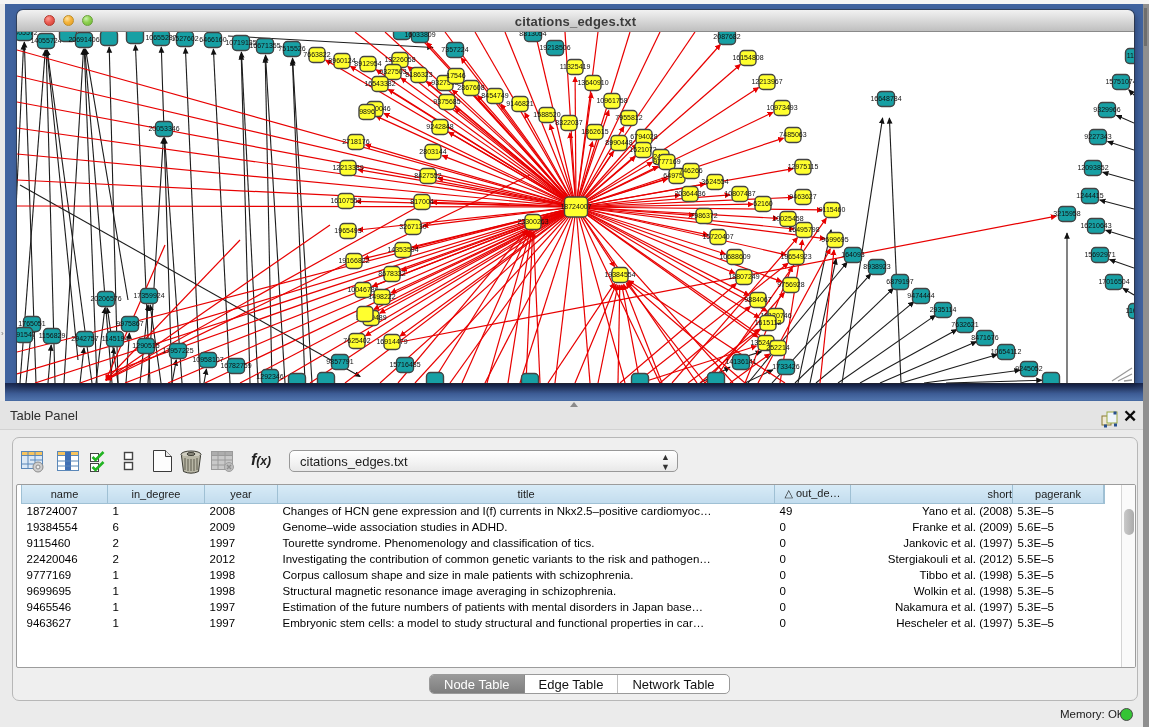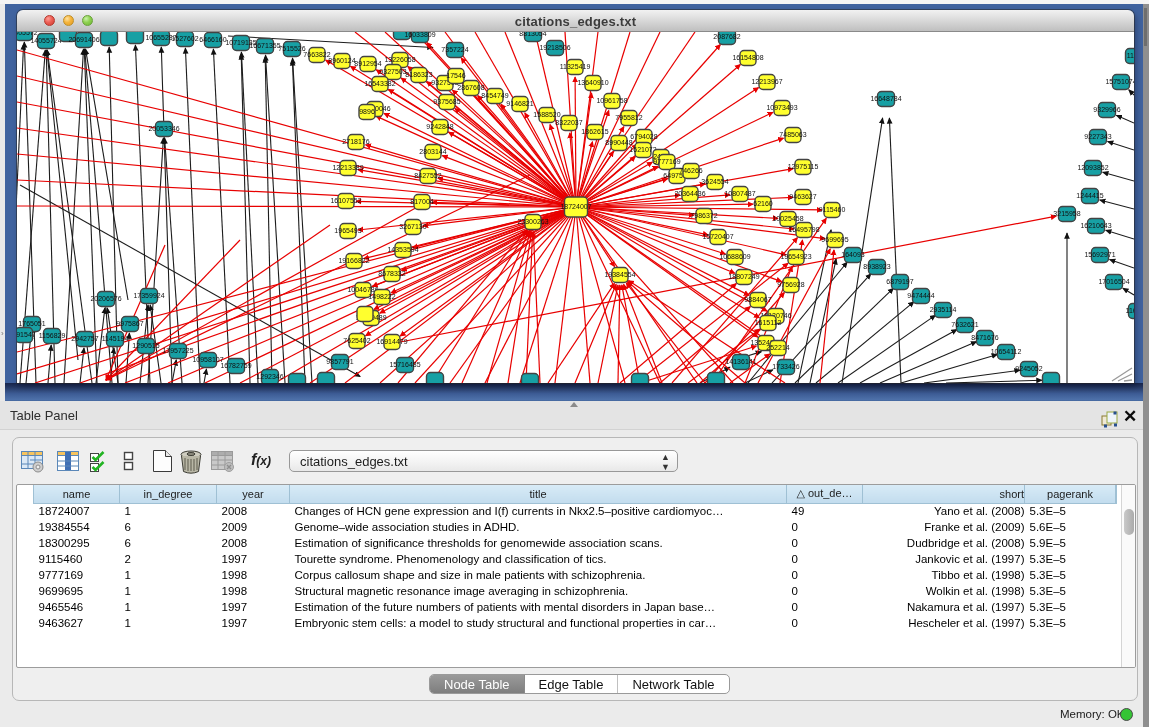--- a/index.html
+++ b/index.html
@@ -22,21 +22,21 @@
 #tptitle{position:absolute;left:10px;top:408px;font-size:13px;color:#2e2e2e}
 #floaticon{position:absolute;left:1101px;top:411px}
 #closex{position:absolute;left:1123px;top:406px;font-size:17px;font-weight:bold;color:#0a0a0a}
 #container{position:absolute;left:12px;top:437px;width:1126px;height:264px;border:1px solid #b7b7b7;border-radius:7px;background:#efefef}
 #toolbar{position:absolute;left:14px;top:446px;height:30px}
 .ticon{position:absolute;top:3px}
 #dropdown{position:absolute;left:289px;top:450px;width:389px;height:22px;border:1px solid #989898;border-radius:5px;background:linear-gradient(#ffffff,#f2f2f2 60%,#e8e8e8);box-shadow:inset 0 1px 0 #fff}
 #ddtext{position:absolute;left:10px;top:3px;font-size:13px;color:#1c1c1c}
 #ddarrows{position:absolute;right:7px;top:1px;font-size:9px;color:#333;line-height:10px;text-align:center}
 #tablebox{position:absolute;left:16px;top:484px;width:1120px;height:184px;background:#fff;border:1px solid #9c9c9c;border-radius:2px;overflow:hidden}
-table{border-collapse:collapse;table-layout:fixed;width:1079px;margin-left:16px;font-size:11.5px}
+table{border-collapse:collapse;table-layout:fixed;width:1079px;margin-left:4px;font-size:11.5px}
 th{background:linear-gradient(#d8ebf7,#c2dcEe);border:1px solid #9fc0d4;border-top:none;font-weight:normal;color:#1c1c1c;height:18px;font-size:11px;padding:0;overflow:hidden;white-space:nowrap}
 td{height:16px;padding:0 0 0 5px;overflow:hidden;white-space:nowrap;color:#000;border:none}
 .c0{width:86px}.c1{width:97px}.c2{width:73px}.c3{width:497px}.c4{width:76px}.c5{width:162px;text-align:right}.c6{width:91px}.c7{width:0px}
 #vscroll{position:absolute;left:1104px;top:0px;width:15px;height:183px;background:#fafafa;border-left:1px solid #d5d5d5}
 #vthumb{position:absolute;left:2px;top:24px;width:10px;height:26px;background:linear-gradient(90deg,#c9c9c9,#ababab);border-radius:5px}
 #tabs{position:absolute;left:429px;top:674px;height:20px;display:flex;font-size:13px;border:1px solid #9a9a9a;border-radius:5px;overflow:hidden;background:#fff}
 .tab{padding:1px 14px 8px;line-height:18px;color:#111}
 .tabsel{background:linear-gradient(#9a9a9a,#7e7e7e);color:#fff;border-right:1px solid #8a8a8a}
 .tabmid{border-right:1px solid #c0c0c0}
 #memory{position:absolute;left:1060px;top:708px;font-size:11.5px;color:#1a1a1a}
@@ -662,37 +662,37 @@
           <td class="c0">19384554</td>
           <td class="c1">6</td>
           <td class="c2">2009</td>
           <td class="c3">Genome–wide association studies in ADHD.</td>
           <td class="c4">0</td>
           <td class="c5">Franke et al. (2009)</td>
           <td class="c6">5.6E–5</td>
           <td class="c7"></td>
         </tr>
 <tr>
-          <td class="c0">18300295</td>
-          <td class="c1">6</td>
-          <td class="c2">2008</td>
-          <td class="c3">Estimation of significance thresholds for genomewide association scans.</td>
-          <td class="c4">0</td>
-          <td class="c5">Dudbridge et al. (2008)</td>
-          <td class="c6">5.9E–5</td>
-          <td class="c7"></td>
-        </tr>
-<tr>
           <td class="c0">9115460</td>
           <td class="c1">2</td>
           <td class="c2">1997</td>
           <td class="c3">Tourette syndrome. Phenomenology and classification of tics.</td>
           <td class="c4">0</td>
           <td class="c5">Jankovic et al. (1997)</td>
           <td class="c6">5.3E–5</td>
+          <td class="c7"></td>
+        </tr>
+<tr>
+          <td class="c0">22420046</td>
+          <td class="c1">2</td>
+          <td class="c2">2012</td>
+          <td class="c3">Investigating the contribution of common genetic variants to the risk and pathogen…</td>
+          <td class="c4">0</td>
+          <td class="c5">Stergiakouli et al. (2012)</td>
+          <td class="c6">5.5E–5</td>
           <td class="c7"></td>
         </tr>
 <tr>
           <td class="c0">9777169</td>
           <td class="c1">1</td>
           <td class="c2">1998</td>
           <td class="c3">Corpus callosum shape and size in male patients with schizophrenia.</td>
           <td class="c4">0</td>
           <td class="c5">Tibbo et al. (1998)</td>
           <td class="c6">5.3E–5</td>

